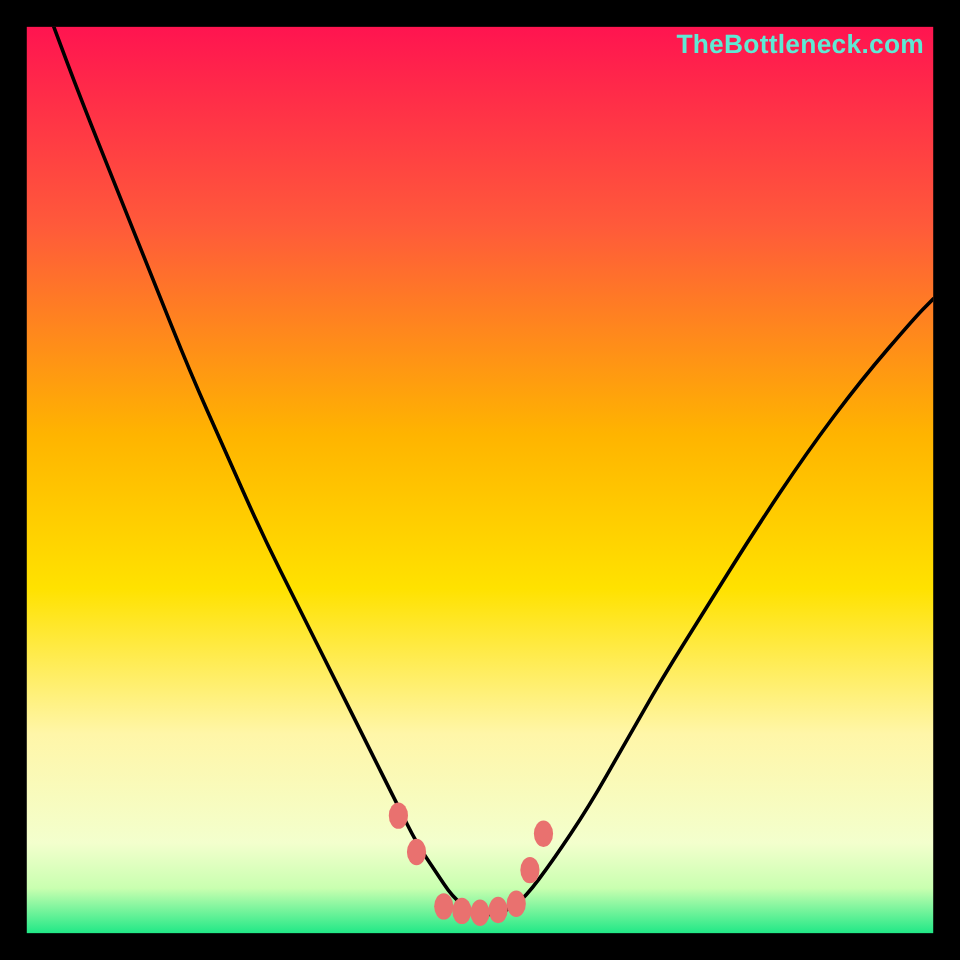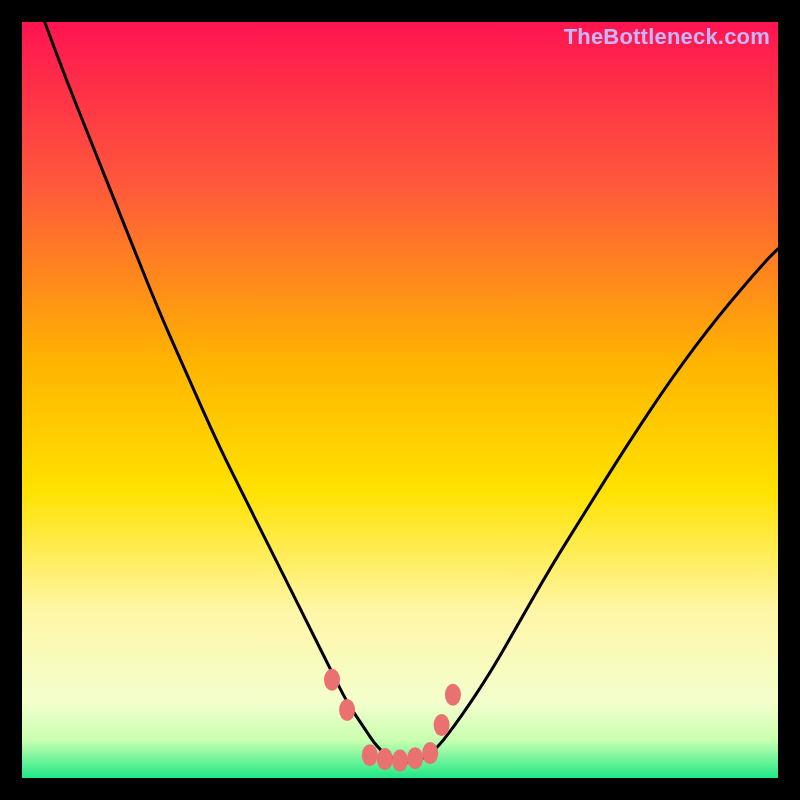--- a/index.html
+++ b/index.html
@@ -26,21 +26,21 @@
     width: 756px;
     height: 756px;
     overflow: hidden;
   }
   .watermark {
     position: absolute;
     top: 2px;
     right: 8px;
     font-size: 22px;
     font-weight: 600;
-    color: #c4b5fd;
+    color: #5eead4;
     letter-spacing: 0.2px;
     z-index: 10;
   }
   svg { display: block; }
 </style>
 </head>
 <body>
 
 <div class="frame">
   <div class="plot">

